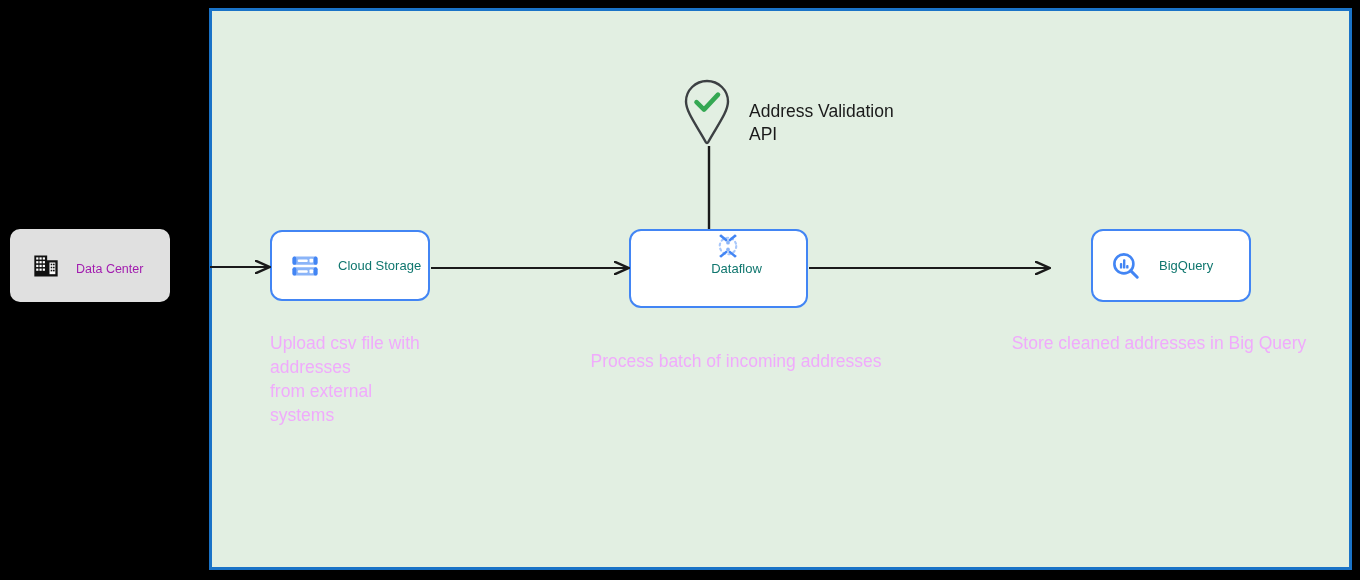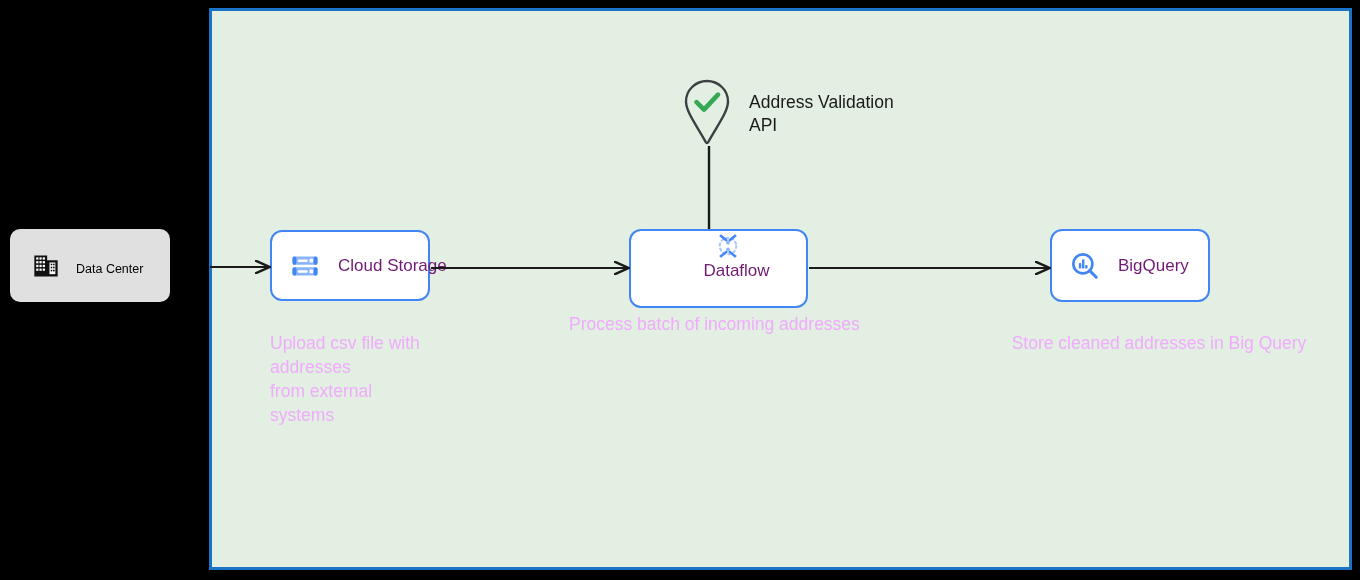--- a/index.html
+++ b/index.html
@@ -37,75 +37,75 @@
     height: 73px;
     background: #e0e0e0;
     border-radius: 10px;
     display: flex;
     align-items: center;
     box-sizing: border-box;
     padding-left: 22px;
   }
   .datacenter-label {
     font-size: 12.5px;
-    color: #000000;
+    color: #a21caf;
     margin-left: 16px;
     white-space: nowrap;
     margin-top: 6px;
   }
 
   
   .svc-node {
     position: absolute;
     background: #ffffff;
     border: 2px solid #4285f4;
     border-radius: 12px;
     display: flex;
     align-items: center;
     box-sizing: border-box;
     padding-left: 18px;
   }
   .svc-label {
-    font-size: 17px;
-    color: #701a75;
+    font-size: 13px;
+    color: #0f766e;
     margin-left: 18px;
     white-space: nowrap;
   }
 
   #node-cloud-storage { left: 270px; top: 230px; width: 160px; height: 71px; }
   #node-dataflow      { left: 629px; top: 229px; width: 179px; height: 79px; flex-direction: column; }
-  #node-bigquery      { left: 1050px; top: 229px; width: 160px; height: 73px; }
+  #node-bigquery      { left: 1091px; top: 229px; width: 160px; height: 73px; }
 
   
   .api-node {
     position: absolute;
     left: 683px;
     top: 78px;
     display: flex;
-    align-items: flex-start;
+    align-items: flex-end;
   }
   .api-label {
     font-size: 17.5px;
     line-height: 23px;
     color: #1a1a1a;
     margin-left: 18px;
     margin-top: 13px;
     white-space: pre-line;
   }
 
   
   .caption {
     position: absolute;
     font-size: 17.5px;
     line-height: 24px;
     color: #f0abfc;
     white-space: pre-line;
   }
   #caption-upload  { left: 270px; top: 331px; width: 200px; text-align: left; }
-  #caption-process { left: 569px; top: 312px; width: 334px; }
+  #caption-process { left: 569px; top: 349px; width: 334px; text-align: center; }
   #caption-store   { left: 989px; top: 331px; width: 340px; text-align: center; }
 
   
   .connectors {
     position: absolute;
     left: 0; top: 0;
     width: 1360px; height: 580px;
     pointer-events: none;
   }
 </style>

